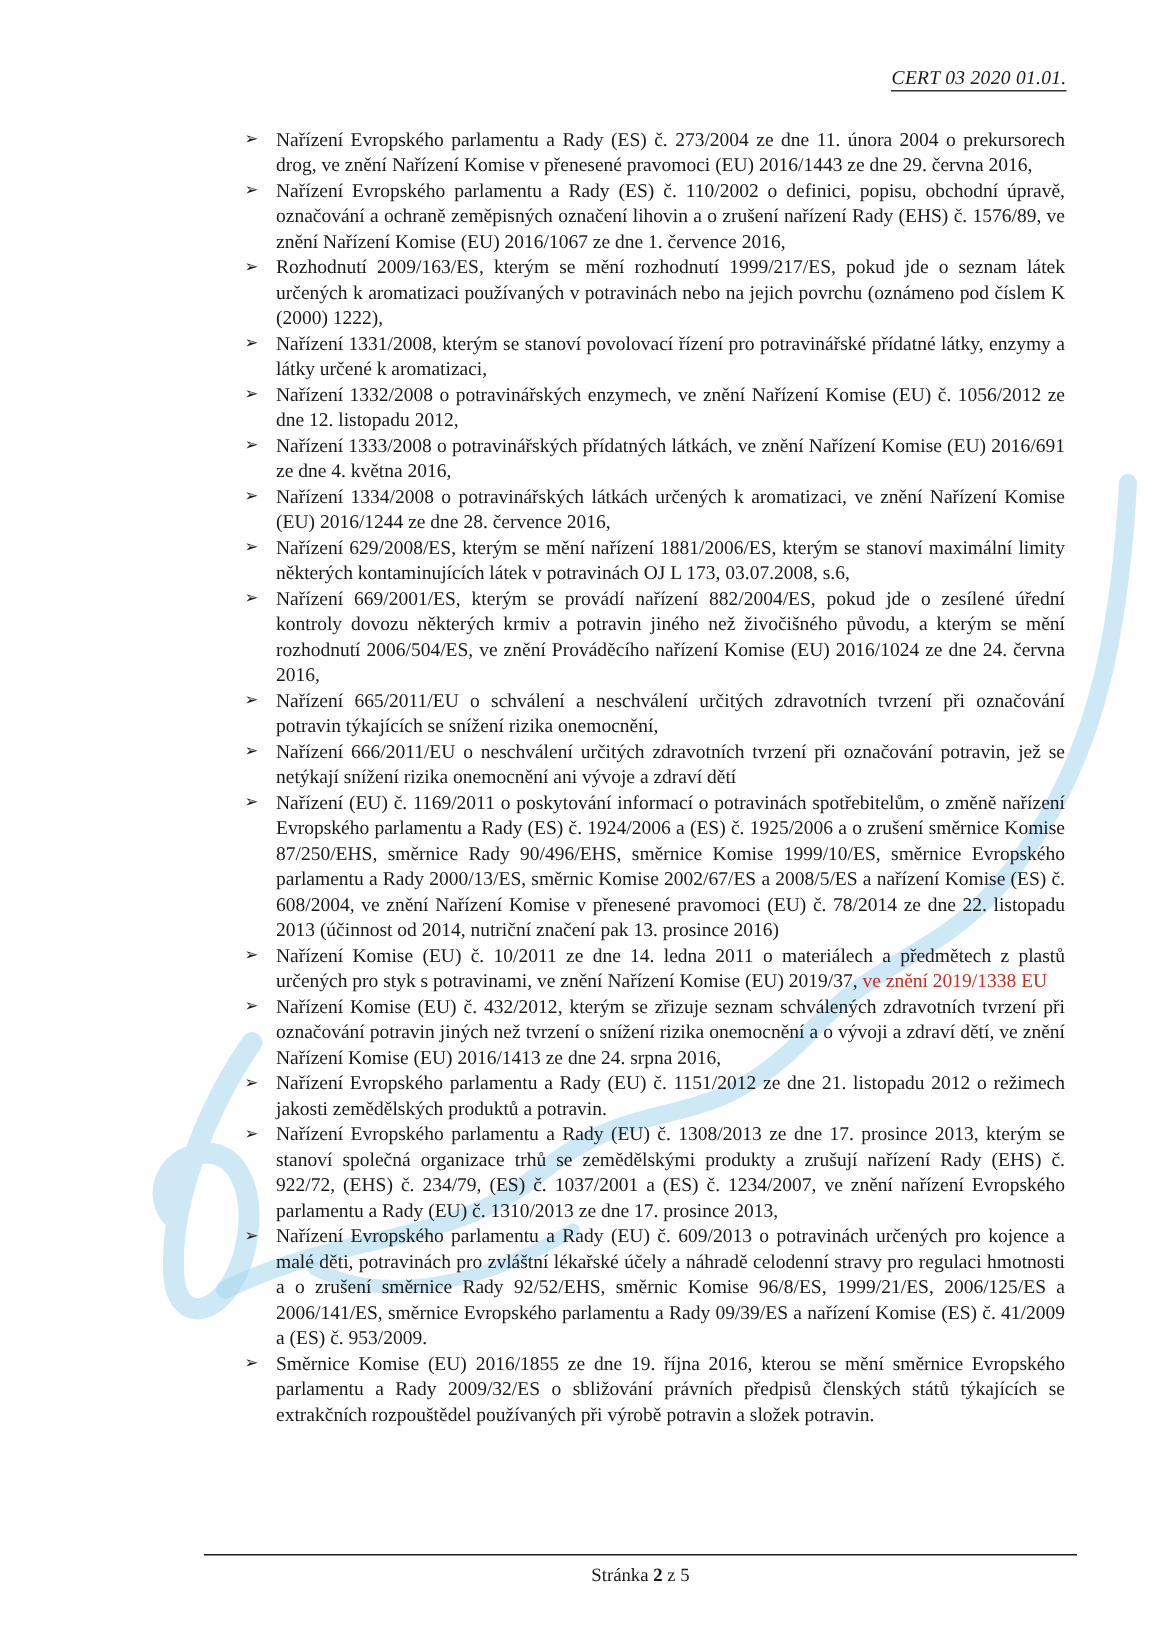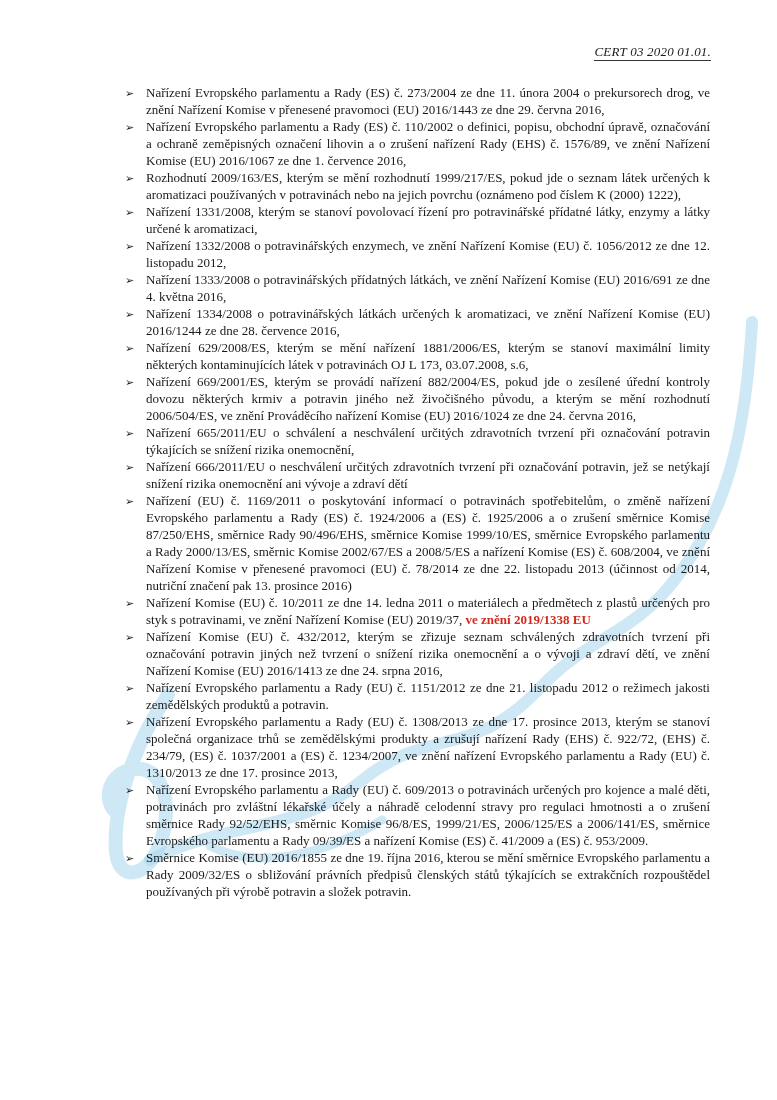--- a/index.html
+++ b/index.html
@@ -6,28 +6,28 @@
     --accent-red:#d42a1e;
     --watermark-blue:#a6d7ec;
     --ink:#1a1a1a;
   }
   html,body{margin:0;padding:0;}
   body{
     width:777px;height:1100px;background:#ffffff;position:relative;overflow:hidden;
     font-family:"Liberation Serif", serif;color:var(--ink);
   }
   .watermark{position:absolute;left:0;top:0;width:777px;height:1100px;z-index:0;pointer-events:none;}
-  .page{position:relative;z-index:1;}
+  .page{position:relative;z-index:1;margin-left:38px;}
   .header{ text-align:right; padding:44px 66px 0 0; font-size:13px; font-style:italic; letter-spacing:.2px;}
   .header .code{ border-bottom:1px solid #333; padding-bottom:1px;}
   .content{ margin:24px 67px 0 125px; font-size:13px; line-height:17px; text-align:justify;}
   .item{ position:relative; padding-left:21px;}
   .bullet{ position:absolute; left:0; top:1px; font-size:11px; line-height:17px;}
   .item b{ font-weight:normal;}
-  .item .red{ color:var(--accent-red); font-weight:bold;}
+  .item .red{ color:var(--accent-red); font-weight:normal;}
   .footer{ position:absolute; top:1036px; left:98px; width:582px;
     border-top:1.5px solid #1a1a1a; text-align:center; padding-top:6px; font-size:12.5px;}
 </style>
 </head>
 <body>
 
 <svg class="watermark" viewBox="0 0 777 1100" xmlns="http://www.w3.org/2000/svg">
   <g fill="none" stroke="var(--watermark-blue)" stroke-opacity="0.55" stroke-linecap="round" stroke-linejoin="round">
     <path stroke-width="14" d="M168 695 C140 735 112 800 116 852 C119 884 150 878 162 838 C174 796 158 759 126 771 C108 778 102 802 118 814"></path>
     <path stroke-width="12" d="M150 860 C230 820 300 832 360 782 C430 724 470 762 540 688 C600 624 642 642 700 542 C728 492 746 432 752 322"></path>
@@ -55,14 +55,17 @@
       <div class="item"><span class="bullet">➢</span><span><b>Nařízení 666/2011/EU</b><span> o neschválení určitých zdravotních tvrzení při označování potravin, jež se netýkají snížení rizika onemocnění ani vývoje a zdraví dětí</span></span></div>
       <div class="item"><span class="bullet">➢</span><span><b>Nařízení (EU) č. 1169/2011</b><span> o poskytování informací o potravinách spotřebitelům, o změně nařízení Evropského parlamentu a Rady (ES) č. 1924/2006 a (ES) č. 1925/2006 a o zrušení směrnice Komise 87/250/EHS, směrnice Rady 90/496/EHS, směrnice Komise 1999/10/ES, směrnice Evropského parlamentu a Rady 2000/13/ES, směrnic Komise 2002/67/ES a 2008/5/ES a nařízení Komise (ES) č. 608/2004, ve znění Nařízení Komise v přenesené pravomoci (EU) č. </span><b>78/2014</b><span> ze dne 22. listopadu 2013 (účinnost od 2014, nutriční značení pak 13. prosince 2016)</span></span></div>
       <div class="item"><span class="bullet">➢</span><span><b>Nařízení Komise (EU) č. 10/2011</b><span> ze dne 14. ledna 2011 o materiálech a předmětech z plastů určených pro styk s potravinami, ve znění Nařízení Komise (EU) 2019/37, </span><b class="red">ve znění 2019/1338 EU</b></span></div>
       <div class="item"><span class="bullet">➢</span><span><b>Nařízení Komise (EU) č. 432/2012</b><span>, kterým se zřizuje seznam schválených zdravotních tvrzení při označování potravin jiných než tvrzení o snížení rizika onemocnění a o vývoji a zdraví dětí, ve znění Nařízení Komise (EU) </span><b>2016/1413</b><span> ze dne 24. srpna 2016,</span></span></div>
       <div class="item"><span class="bullet">➢</span><span><b>Nařízení Evropského parlamentu a Rady (EU) č. 1151/2012</b><span> ze dne 21. listopadu 2012 o režimech jakosti zemědělských produktů a potravin.</span></span></div>
       <div class="item"><span class="bullet">➢</span><span><b>Nařízení Evropského parlamentu a Rady (EU) č. 1308/2013</b><span> ze dne 17. prosince 2013, kterým se stanoví společná organizace trhů se zemědělskými produkty a zrušují nařízení Rady (EHS) č. 922/72, (EHS) č. 234/79, (ES) č. 1037/2001 a (ES) č. 1234/2007, ve znění nařízení Evropského parlamentu a Rady (EU) č. </span><b>1310/2013</b><span> ze dne 17. prosince 2013,</span></span></div>
       <div class="item"><span class="bullet">➢</span><span><b>Nařízení Evropského parlamentu a Rady (EU) č. 609/2013</b><span> o potravinách určených pro kojence a malé děti, potravinách pro zvláštní lékařské účely a náhradě celodenní stravy pro regulaci hmotnosti a o zrušení směrnice Rady 92/52/EHS, směrnic Komise 96/8/ES, 1999/21/ES, 2006/125/ES a 2006/141/ES, směrnice Evropského parlamentu a Rady 09/39/ES a nařízení Komise (ES) č. 41/2009 a (ES) č. 953/2009.</span></span></div>
       <div class="item"><span class="bullet">➢</span><span><b>Směrnice Komise (EU) 2016/1855</b><span> ze dne 19. října 2016, kterou se mění směrnice Evropského parlamentu a Rady 2009/32/ES o sbližování právních předpisů členských států týkajících se extrakčních rozpouštědel používaných při výrobě potravin a složek potravin.</span></span></div>
     </div>
 
+  <div class="footer">
+    <span><span>Stránka </span><b>2</b><span> z 5</span></span>
+  </div>
 
 </div>
 
 </body></html>

